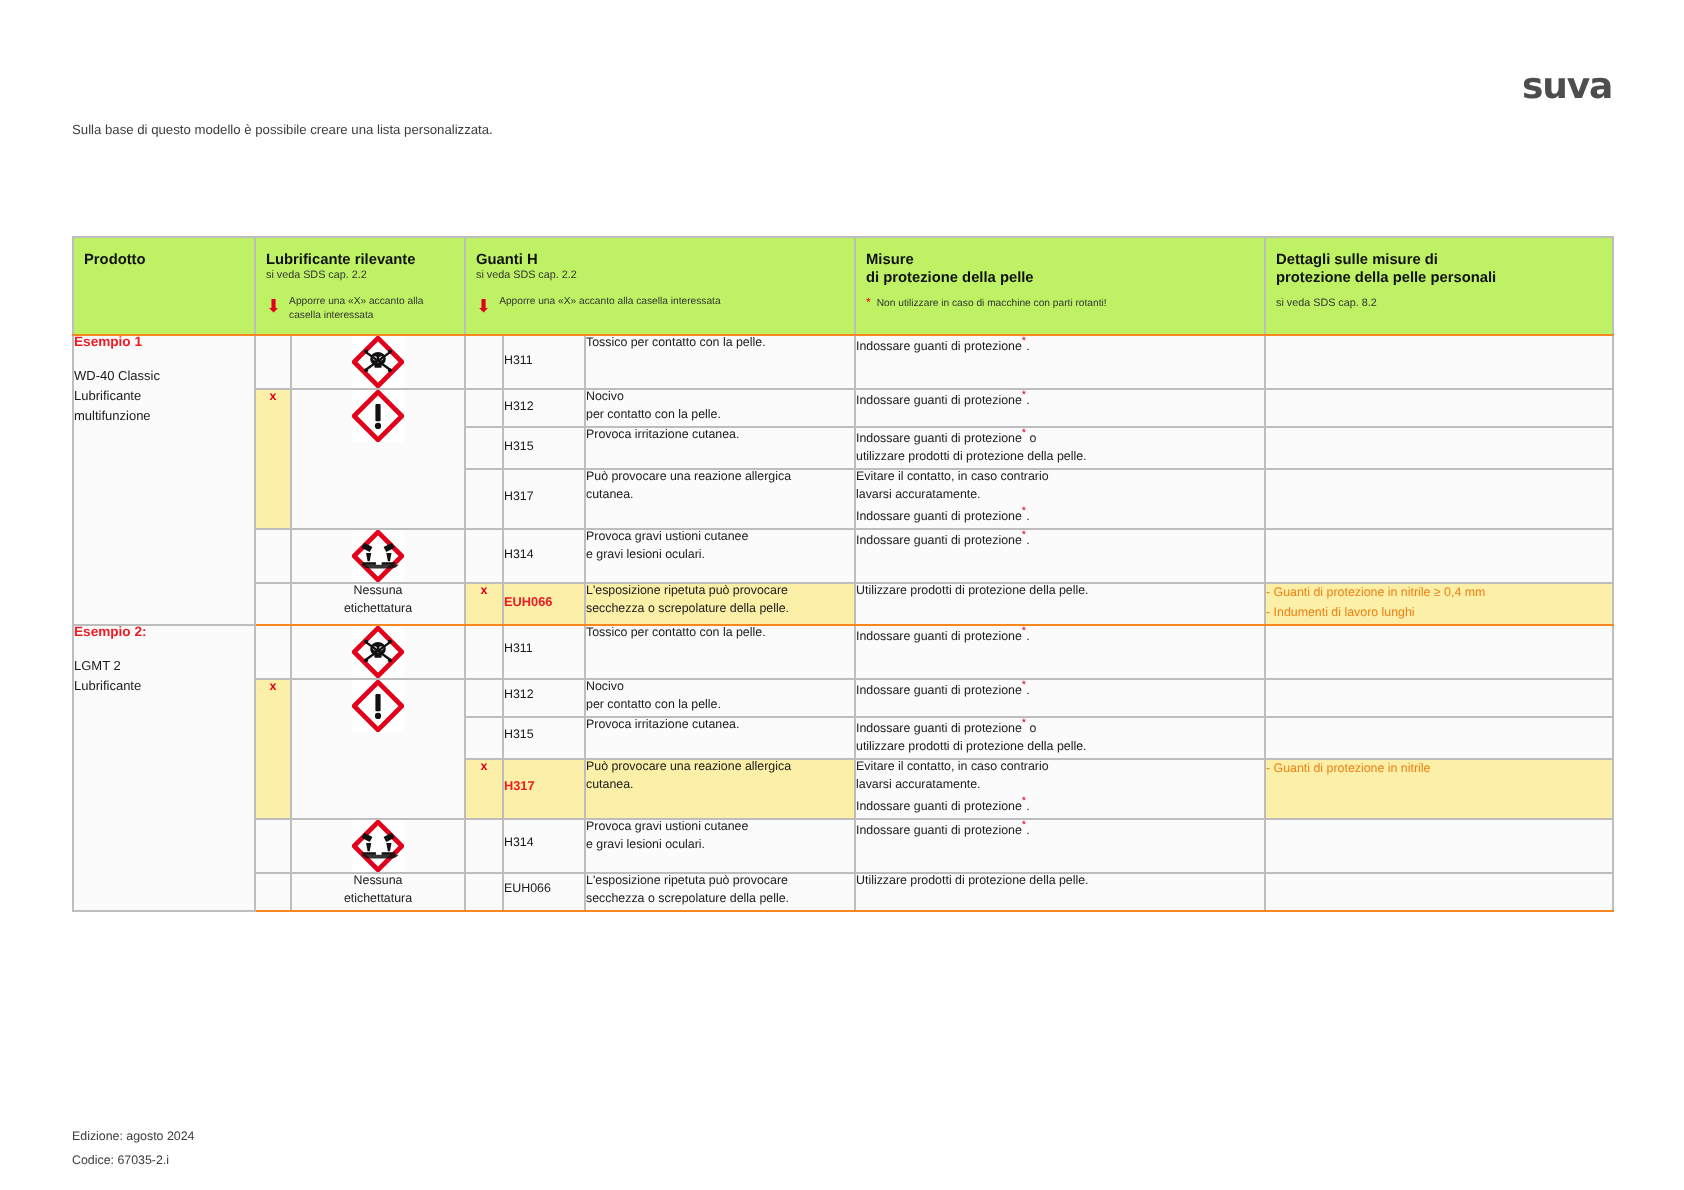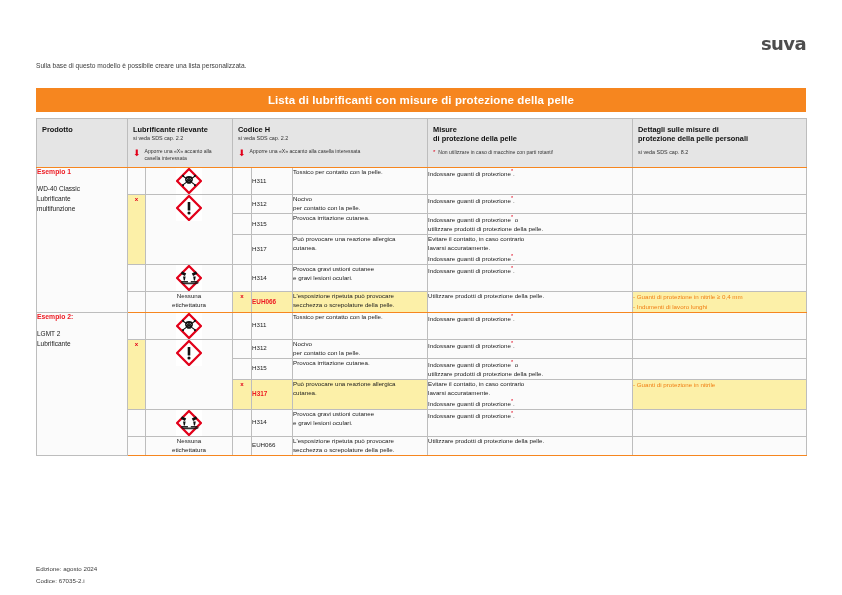--- a/index.html
+++ b/index.html
@@ -42,21 +42,21 @@
   }
   .tbl td,.tbl th{
     border:0.6px solid #bdbdbd;
     vertical-align:top;
     padding:0;
     background:#fbfbfb;
   }
 
   
   .hdr td{
-    background:#e5e5e5;
+    background:#bef264;
     border-top:0.6px solid #bdbdbd;
     border-bottom:1.5px solid #F6861F;
     padding:6px 5px 5px 5px;
   }
   .h-title{font-size:7.4px;font-weight:bold;color:#111;line-height:1.25;}
   .h-sub{font-size:5.4px;color:#333;margin-top:1px;line-height:1.3;}
   .h-note{
     display:flex;gap:4px;margin-top:6px;align-items:flex-start;
   }
   .arrow{color:#E2001A;font-size:9px;line-height:1;flex:0 0 auto;margin-top:1px;}
@@ -94,21 +94,20 @@
   svg{display:block;margin:0 auto;}
 </style>
 </head>
 <body>
 
 <div class="page">
 
   <div class="doc-sub">Sulla base di questo modello è possibile creare una lista personalizzata.</div>
   <div class="logo">suva</div>
 
-  <div class="banner">Lista di lubrificanti con misure di protezione della pelle</div>
 
   <table class="tbl">
     <colgroup>
       <col style="width:91px">
       <col style="width:18px">
       <col style="width:87px">
       <col style="width:19px">
       <col style="width:41px">
       <col style="width:135px">
       <col style="width:205px">
@@ -122,21 +121,21 @@
           </td>
           <td colspan="2">
             <div class="h-title">Lubrificante rilevante</div>
             <div class="h-sub">si veda SDS cap. 2.2</div>
             <div class="h-note">
               <span class="arrow">⬇</span>
               <span class="h-note-txt">Apporre una «X» accanto alla casella interessata</span>
             </div>
           </td>
           <td colspan="3">
-            <div class="h-title">Codice H</div>
+            <div class="h-title">Guanti H</div>
             <div class="h-sub">si veda SDS cap. 2.2</div>
             <div class="h-note">
               <span class="arrow">⬇</span>
               <span class="h-note-txt">Apporre una «X» accanto alla casella interessata</span>
             </div>
           </td>
           <td>
             <div class="h-title">Misure<br>di protezione della pelle</div>
             <div class="h-star-note">
               <span class="star">*</span>

